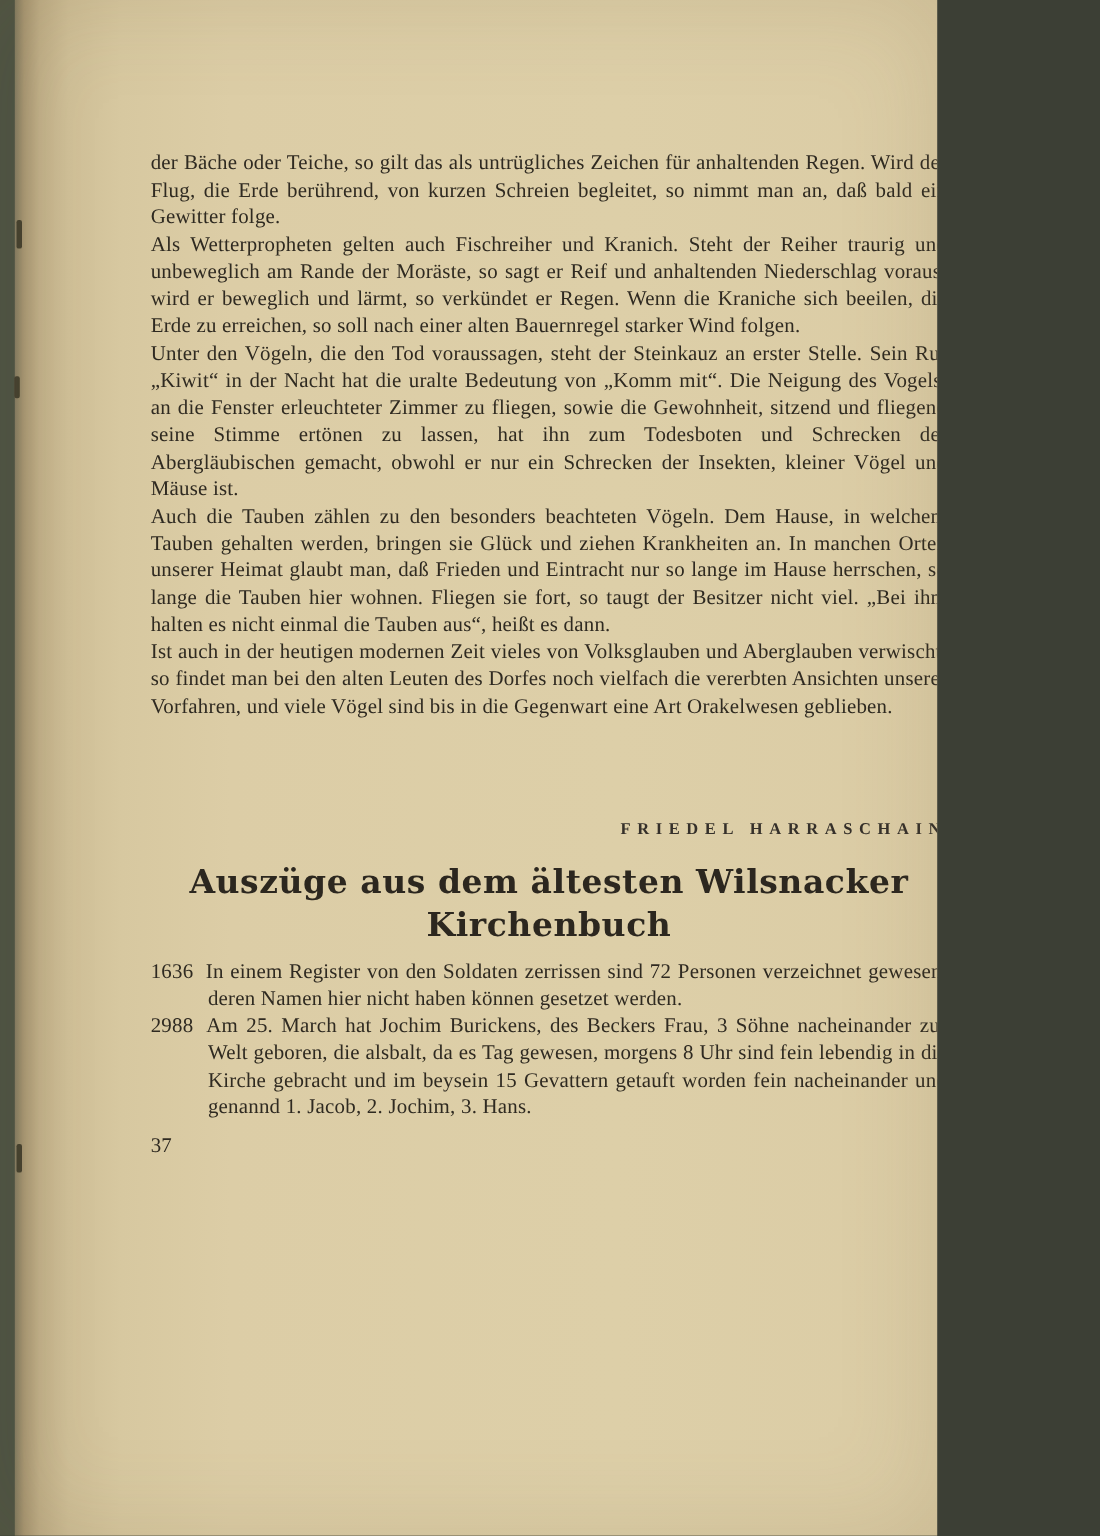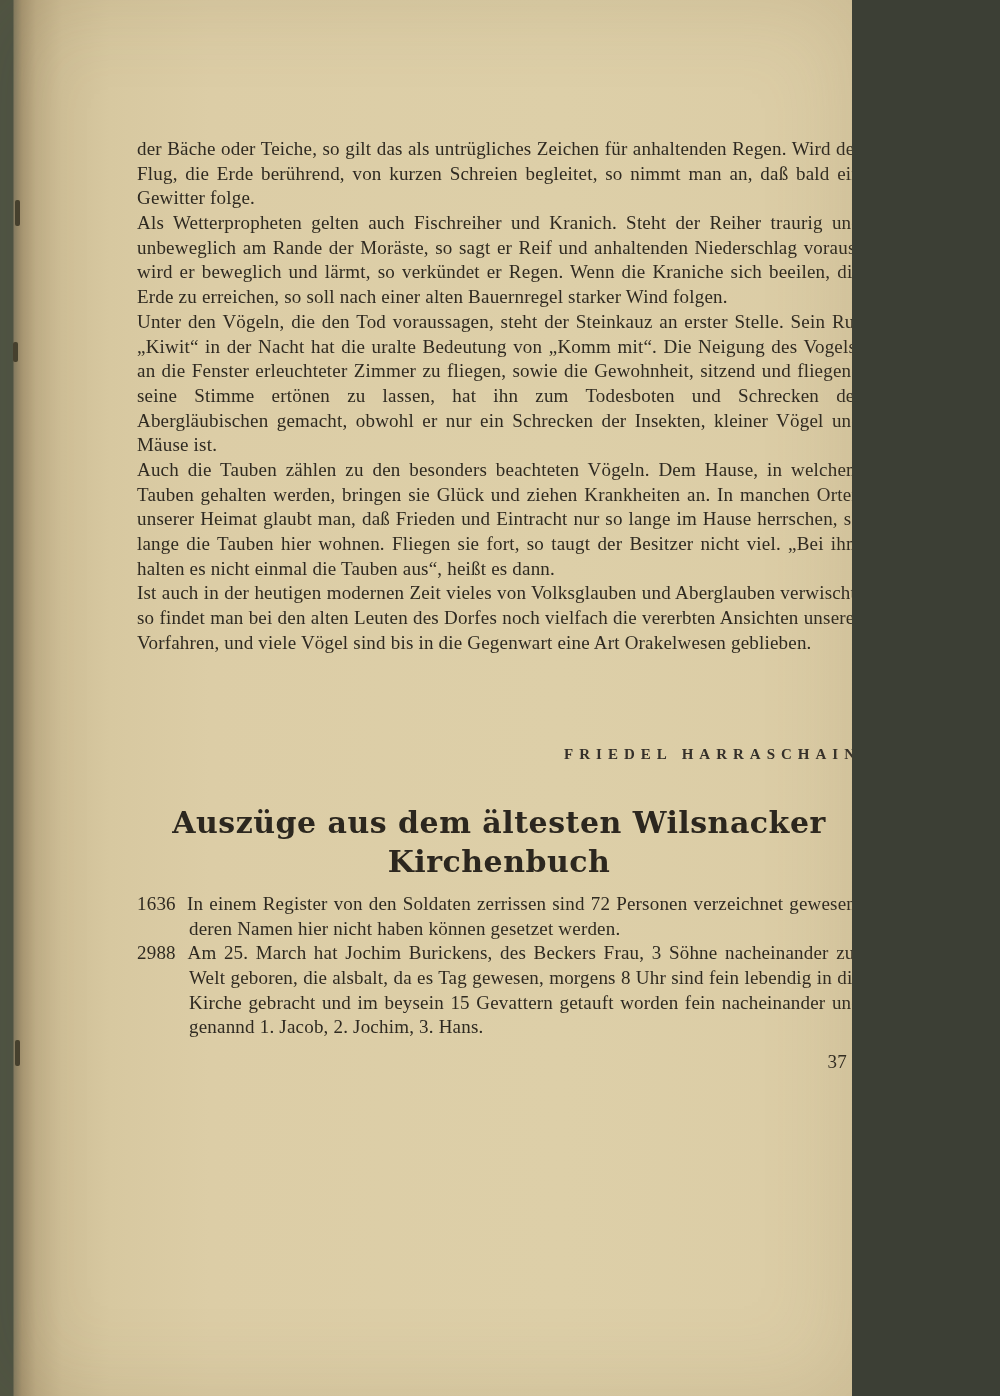--- a/index.html
+++ b/index.html
@@ -48,42 +48,41 @@
 
   .author {
     margin-top: 90px;
     text-align: right;
     font-size: 15px;
     font-weight: bold;
     letter-spacing: 6px;
     color: #35302a;
   }
   .fraktur-title {
-    margin-top: 38px;
+    margin-top: 18px;
     text-align: center;
     font-size: 30px;
     font-weight: bold;
     letter-spacing: 0.5px;
     color: #2c271f;
     font-family: "DejaVu Serif", serif;
   }
   .entries { margin-top: 11px; }
   .entry {
     margin: 0 0 9px 0;
     padding-left: 52px;
     text-indent: -52px;
   }
   .entry .year {
     display: inline-block;
     min-width: 44px;
     text-indent: 0;
   }
   .page-number {
     margin-top: 10px;
-    text-align: right;
     font-size: 19px;
     padding-right: 14px;
     color: #2f2a21;
   }
 </style>
 </head>
 <body>
 
 <div class="scan">
 

